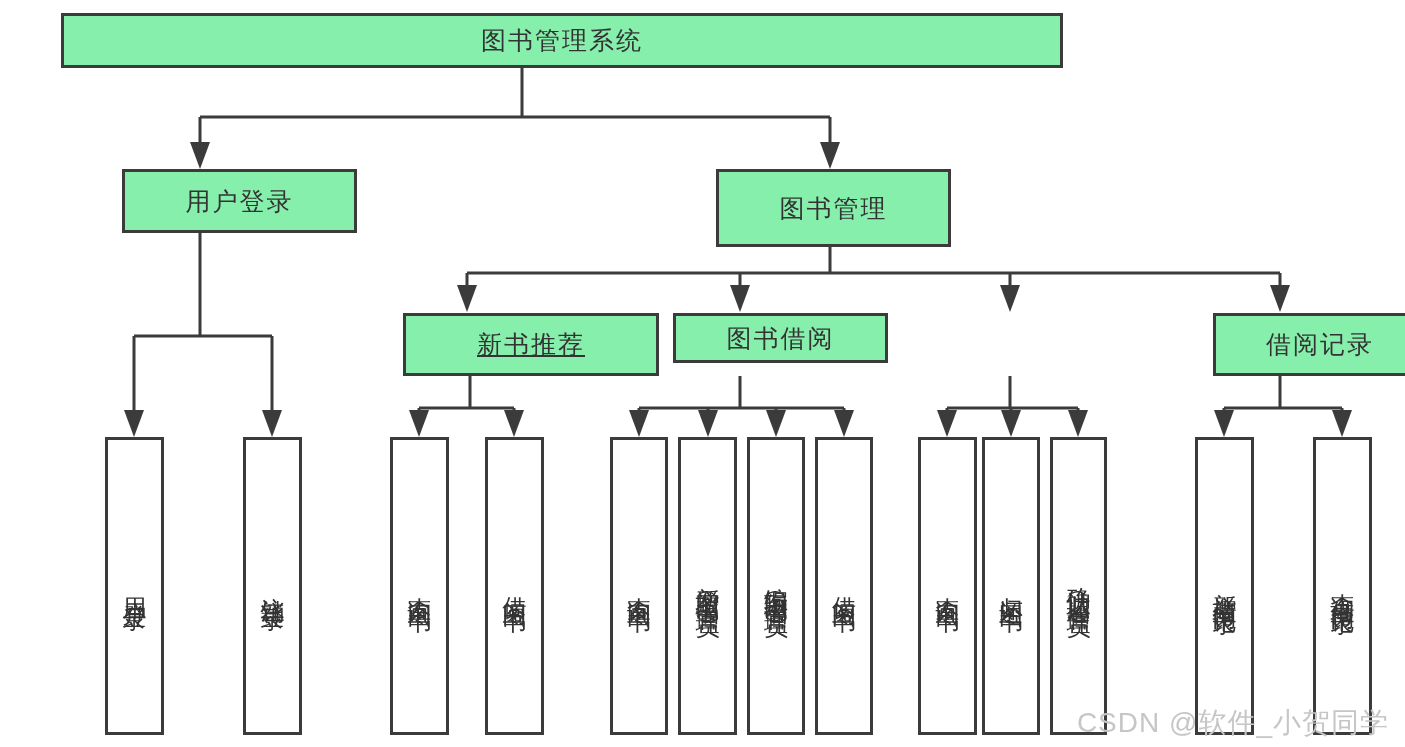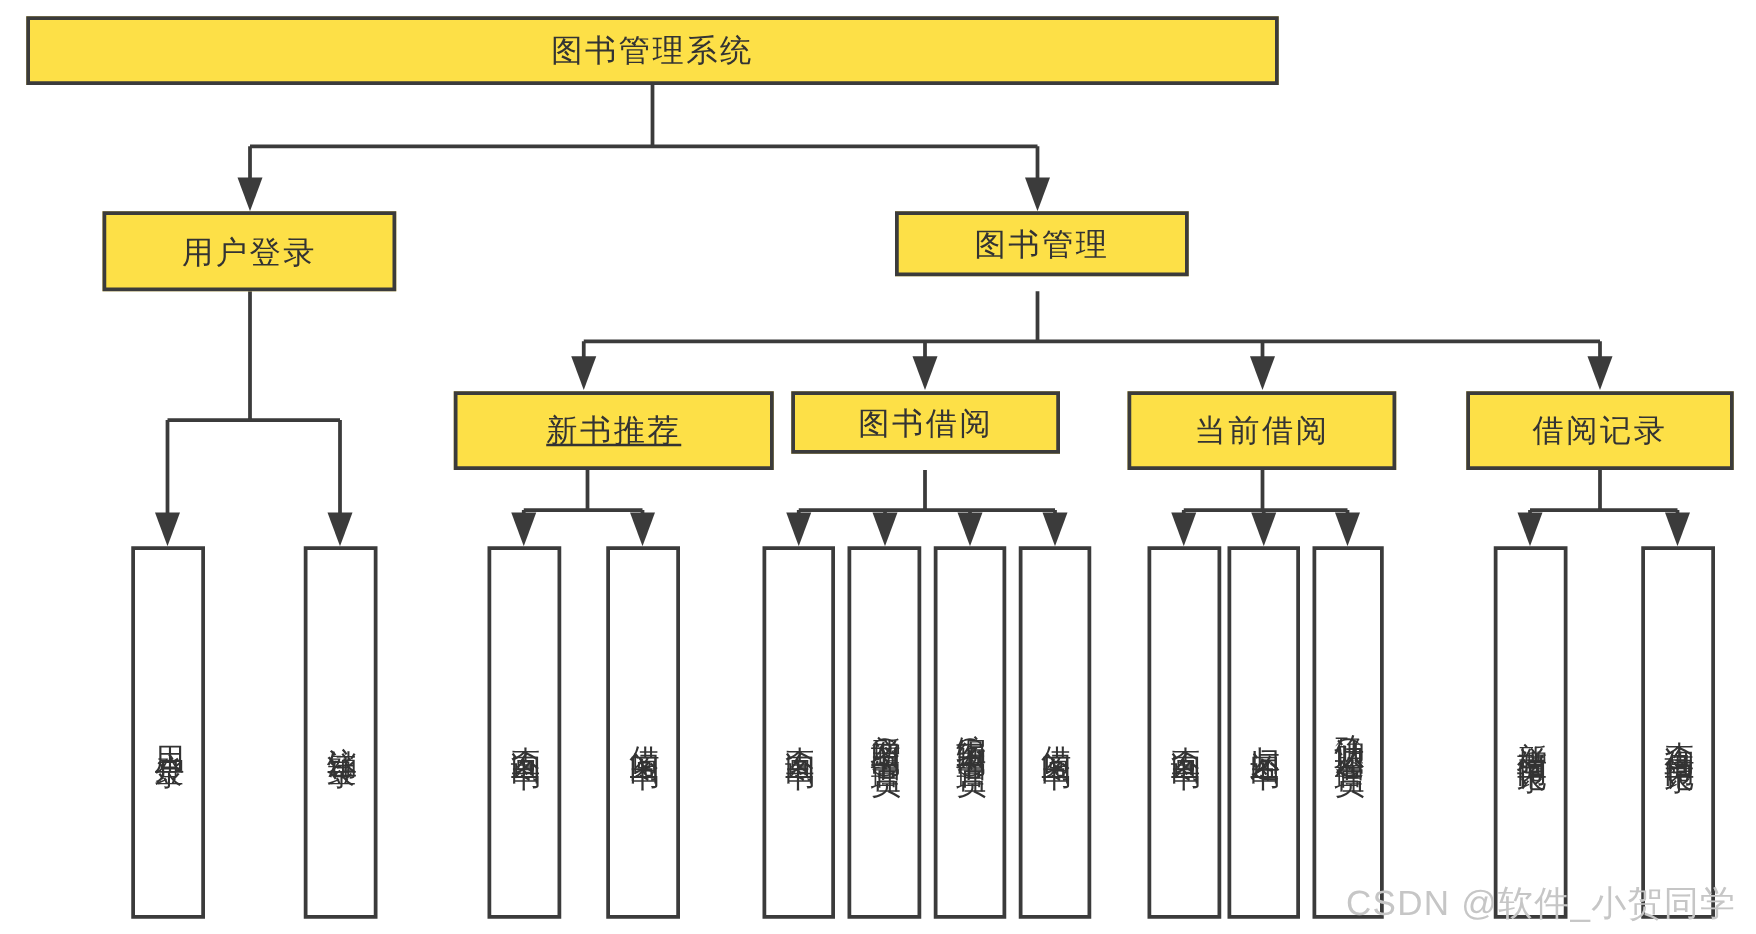--- a/index.html
+++ b/index.html
@@ -9,26 +9,27 @@
     background:#ffffff;
     overflow:hidden;
     font-family:"Liberation Sans", sans-serif;
     color:#333333;
   }
   .wires{position:absolute;left:0;top:0;width:1405px;height:747px;}
   .box{
     position:absolute;
     box-sizing:border-box;
     border:3px solid #3b3b3b;
-    background:#fde047;
+    background:#86efac;
     display:flex;align-items:center;justify-content:center;
     font-size:25px;
     letter-spacing:2px;
     color:#333333;
     white-space:nowrap;
+    margin-left:40px;
   }
   .vbox{
     position:absolute;
     box-sizing:border-box;
     border:3px solid #3b3b3b;
     background:#ffffff;
     display:flex;align-items:center;justify-content:center;
     font-size:24px;
     color:#333333;
     overflow:hidden;
@@ -93,32 +94,29 @@
     </g>
   </svg>
 
   <div class="box" style="left:21px;top:13px;width:1002px;height:55px;">
     <span>图书管理系统</span>
   </div>
 
   <div class="box" style="left:82px;top:169px;width:235px;height:64px;">
     <span>用户登录</span>
   </div>
-  <div class="box" style="left:716px;top:169px;width:235px;height:52px;">
+  <div class="box" style="left:676px;top:169px;width:235px;height:78px;">
     <span>图书管理</span>
   </div>
 
   <div class="box" style="left:363px;top:313px;width:256px;height:63px;text-decoration:underline;">
     <span>新书推荐</span>
   </div>
   <div class="box" style="left:633px;top:313px;width:215px;height:50px;">
     <span>图书借阅</span>
-  </div>
-  <div class="box" style="left:902px;top:313px;width:215px;height:63px;">
-    <span>当前借阅</span>
   </div>
   <div class="box" style="left:1173px;top:313px;width:214px;height:63px;">
     <span>借阅记录</span>
   </div>
 
   <div class="vbox" style="left:105px;top:437px;width:59px;height:298px;">
     <span>用户登录</span>
   </div>
   <div class="vbox" style="left:243px;top:437px;width:59px;height:298px;">
     <span>注销登录</span>

